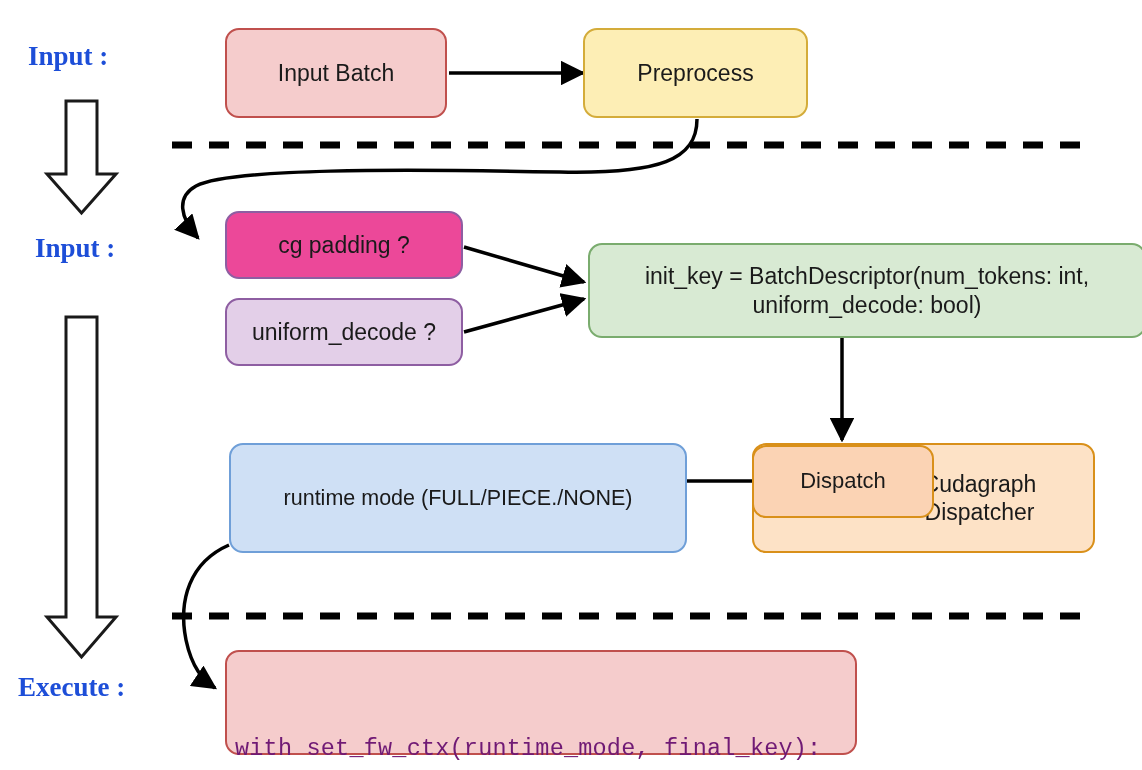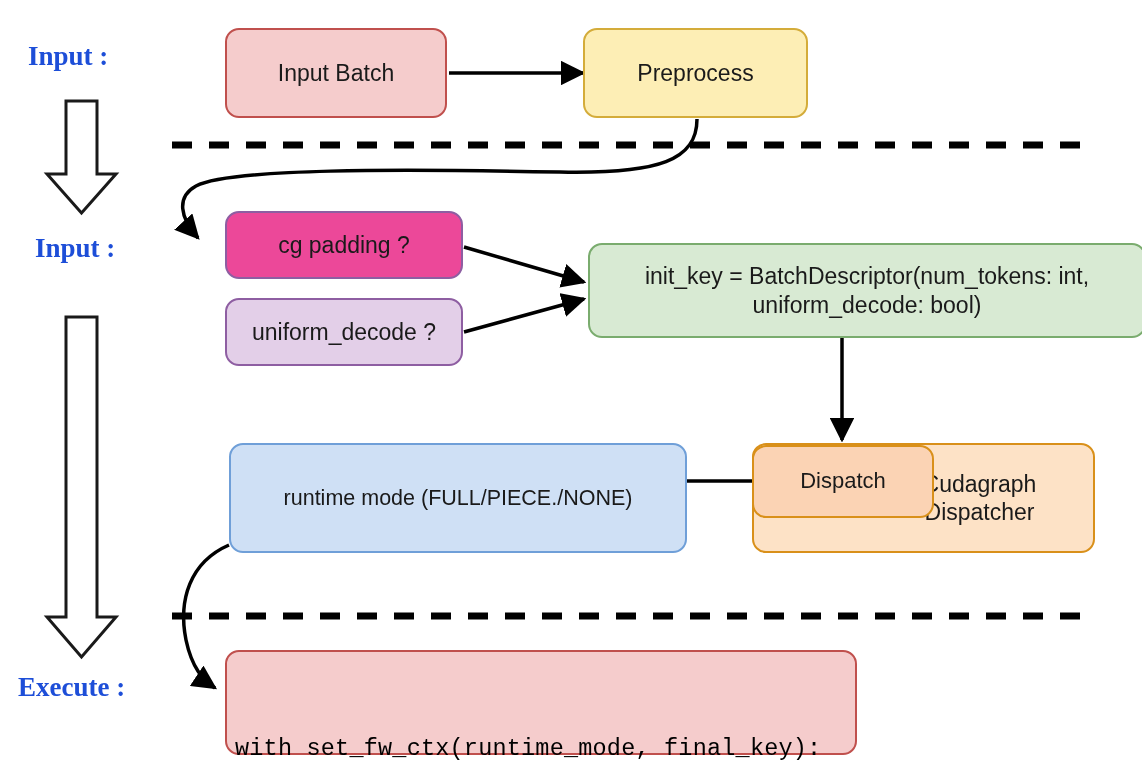--- a/index.html
+++ b/index.html
@@ -48,21 +48,21 @@
     line-height: 1.22;
     padding: 4px 10px;
   }
   .node .label { display: block; }
   .node-code {
     align-items: flex-start;
     justify-content: flex-start;
     text-align: left;
     font-family: "Liberation Mono", monospace;
     font-size: 23.5px;
-    color: #000000;
+    color: #701a75;
     line-height: 1.35;
     white-space: pre;
     padding: 18px 8px 24px 8px;
     letter-spacing: 0.2px;
   }
   .node-dispatcher {
     align-items: center;
     justify-content: flex-end;
     text-align: center;
     padding-right: 26px;

